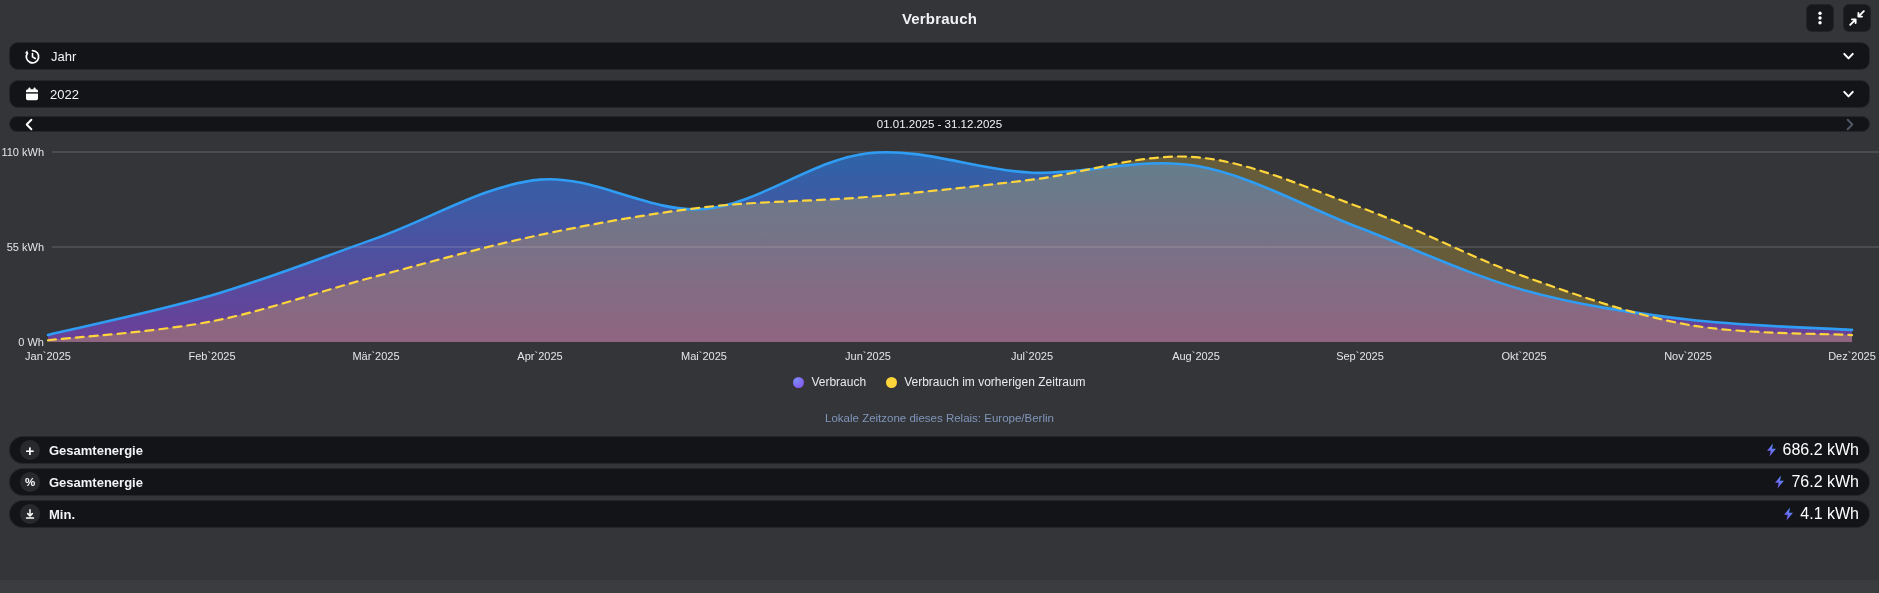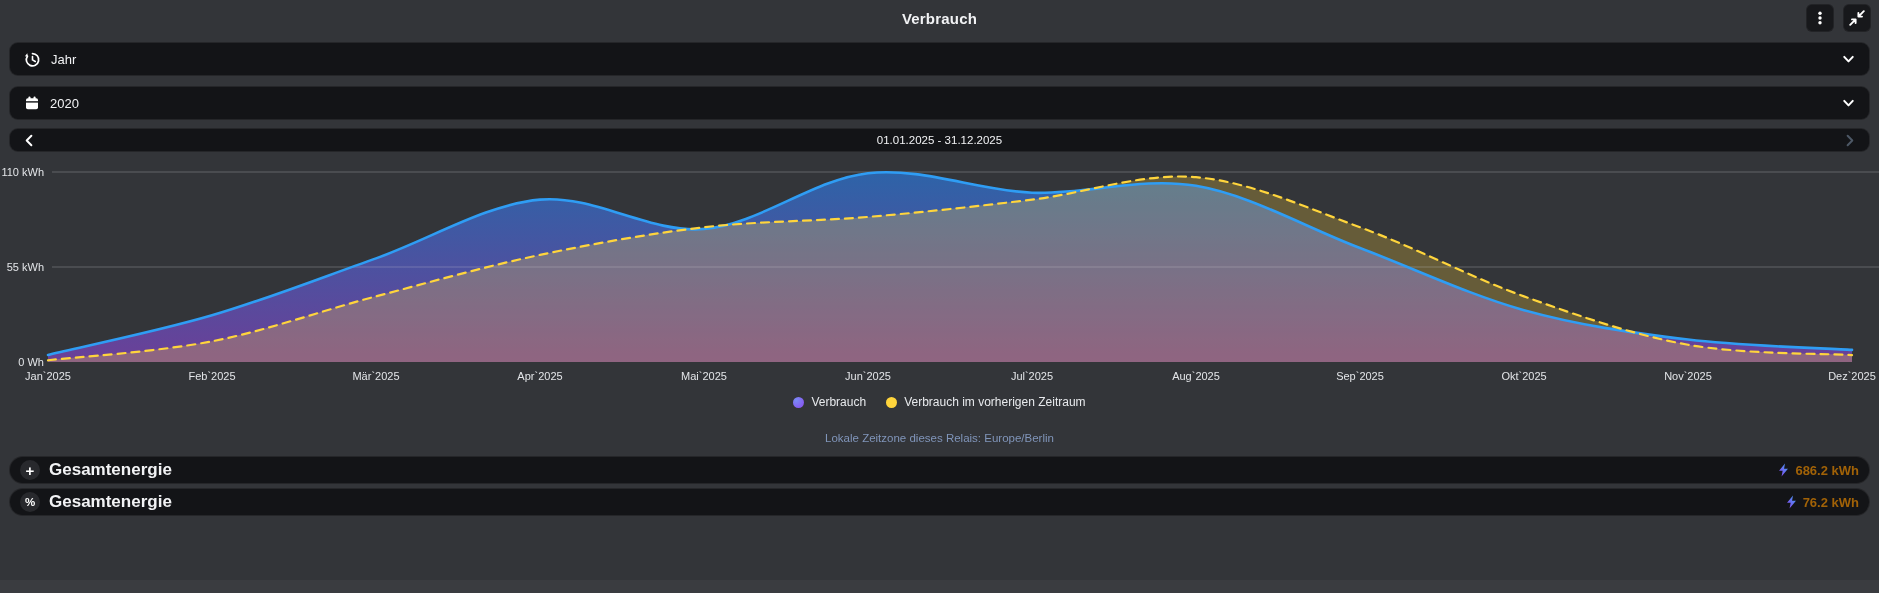--- a/index.html
+++ b/index.html
@@ -14,25 +14,25 @@
   
   .header { position:relative; height:38px; }
   .title { position:absolute; left:0; right:0; top:10px; text-align:center;
            font-size:15px; font-weight:700; letter-spacing:.2px; }
   .hdr-btns { position:absolute; right:8px; top:4px; display:flex; gap:9px; }
   .icon-btn { width:28px; height:28px; background:#17181b; border:1px solid rgba(255,255,255,.05);
               border-radius:6px; display:flex; align-items:center; justify-content:center; cursor:pointer; }
   
   .pill { background:#131417; border:1px solid rgba(255,255,255,.08); border-radius:9px;
           margin:0 9px; display:flex; align-items:center; position:relative; }
-  .row-select { height:34px; padding:0 14px; gap:10px; font-size:13px; font-weight:500; cursor:pointer; }
+  .row-select { height:28px; padding:0 14px; gap:10px; font-size:13px; font-weight:500; cursor:pointer; }
   .row-select .chev { position:absolute; right:12px; top:50%; transform:translateY(-50%); }
   .row-jahr { margin-top:4px; }
   .row-year { margin-top:10px; }
-  .row-range { margin-top:8px; height:24px; justify-content:center; font-size:11.5px; font-weight:500; }
+  .row-range { margin-top:8px; height:16px; justify-content:center; font-size:11.5px; font-weight:500; }
   .nav-chev { position:absolute; top:0; bottom:0; width:40px; display:flex; align-items:center; cursor:pointer; }
   .nav-prev { left:0; padding-left:12px; }
   .nav-next { right:0; justify-content:flex-end; padding-right:12px; }
   
   .chart-wrap { width:1879px; height:240px; }
   svg.chart { display:block; }
   
   .legend { display:flex; justify-content:center; align-items:center; gap:20px; margin-top:2px; height:16px; }
   .legend-item { display:flex; align-items:center; gap:7px; font-size:12px; color:#e8eaed; cursor:pointer; }
   .dot { width:11px; height:11px; border-radius:50%; }
@@ -40,23 +40,23 @@
   .dot-prev { background:#ffd53c; }
   .tz-note { text-align:center; margin-top:22px; font-size:11.5px; color:#8095ba; }
   
   .stats { margin-top:12px; }
   .stat-row { height:28px; border-radius:14px; margin-bottom:4px; padding:0 10px;
               justify-content:space-between; }
   .stat-left { display:flex; align-items:center; gap:9px; }
   .stat-icon { width:20px; height:20px; border-radius:50%; background:#28292d;
                display:flex; align-items:center; justify-content:center;
                font-size:13px; font-weight:700; color:#fff; }
-  .stat-label { font-size:17px; font-weight:700; }
+  .stat-label { font-size:13px; font-weight:700; }
   .stat-right { display:flex; align-items:center; gap:5px; }
-  .stat-value { font-size:13px; font-weight:700; color:#a16207; }
+  .stat-value { font-size:16px; font-weight:400; color:#ffffff; }
   .bottom-strip { position:absolute; left:0; right:0; bottom:0; height:13px; background:#3a3c40; }
 </style>
 </head>
 <body>
 
 <div class="header">
   <div class="title">Verbrauch</div>
   <div class="hdr-btns">
     <div class="icon-btn">
       <svg width="16" height="16" viewBox="0 0 16 16">
@@ -86,21 +86,21 @@
   </svg>
 </div>
 
 <div class="pill row-select row-year">
   <svg width="16" height="16" viewBox="0 0 16 16">
     <rect x="2" y="3.2" width="12" height="11" rx="1.8" fill="#fff"></rect>
     <rect x="4.4" y="1.4" width="2.1" height="3.4" rx="1" fill="#fff"></rect>
     <rect x="9.5" y="1.4" width="2.1" height="3.4" rx="1" fill="#fff"></rect>
     <rect x="2" y="6.2" width="12" height="1.4" fill="#131417"></rect>
   </svg>
-  <span>2020</span>
+  <span>2022</span>
   <svg class="chev" width="17" height="17" viewBox="0 0 16 16">
     <polyline points="4,6 8,10.2 12,6" fill="none" stroke="#fff" stroke-width="1.9" stroke-linecap="round" stroke-linejoin="round"></polyline>
   </svg>
 </div>
 
 <div class="pill row-range">
   <div class="nav-chev nav-prev">
     <svg width="15" height="15" viewBox="0 0 16 16">
       <polyline points="10,3 5,8 10,13" fill="none" stroke="#fff" stroke-width="2.1" stroke-linecap="round" stroke-linejoin="round"></polyline>
     </svg>
@@ -192,15 +192,39 @@
               <stop offset="1" stop-color="#8d41ee"></stop>
             </linearGradient>
           </defs>
         <path d="M8.6 0.6 L2.2 8.4 H6.1 L4.9 14.4 L11.8 6.2 H7.6 Z" fill="url(#bolt1)"></path>
       </svg>
       <span class="stat-value">76.2 kWh</span>
     </div>
   </div>
 
 
+  <div class="pill stat-row">
+    <div class="stat-left">
+      <span class="stat-icon">
+        <svg width="12" height="12" viewBox="0 0 12 12" fill="none" stroke="#fff" stroke-width="1.5" stroke-linecap="round" stroke-linejoin="round">
+          <path d="M6 1.8 V7.6"></path>
+            <path d="M3.7 5.6 L6 7.9 L8.3 5.6"></path>
+            <path d="M2.5 10 H9.5"></path>
+        </svg>
+      </span>
+      <span class="stat-label">Min.</span>
+    </div>
+    <div class="stat-right">
+      <svg width="13" height="14" viewBox="0 0 14 15">
+        <defs>
+            <linearGradient id="bolt3" x1="1" y1="0" x2="0" y2="1">
+          <stop offset="0" stop-color="#3fa2f6"></stop>
+              <stop offset="1" stop-color="#8d41ee"></stop>
+            </linearGradient>
+          </defs>
+        <path d="M8.6 0.6 L2.2 8.4 H6.1 L4.9 14.4 L11.8 6.2 H7.6 Z" fill="url(#bolt3)"></path>
+      </svg>
+      <span class="stat-value">4.1 kWh</span>
+    </div>
+  </div>
 </div>
 
 <div class="bottom-strip"></div>
 
 </body></html>

